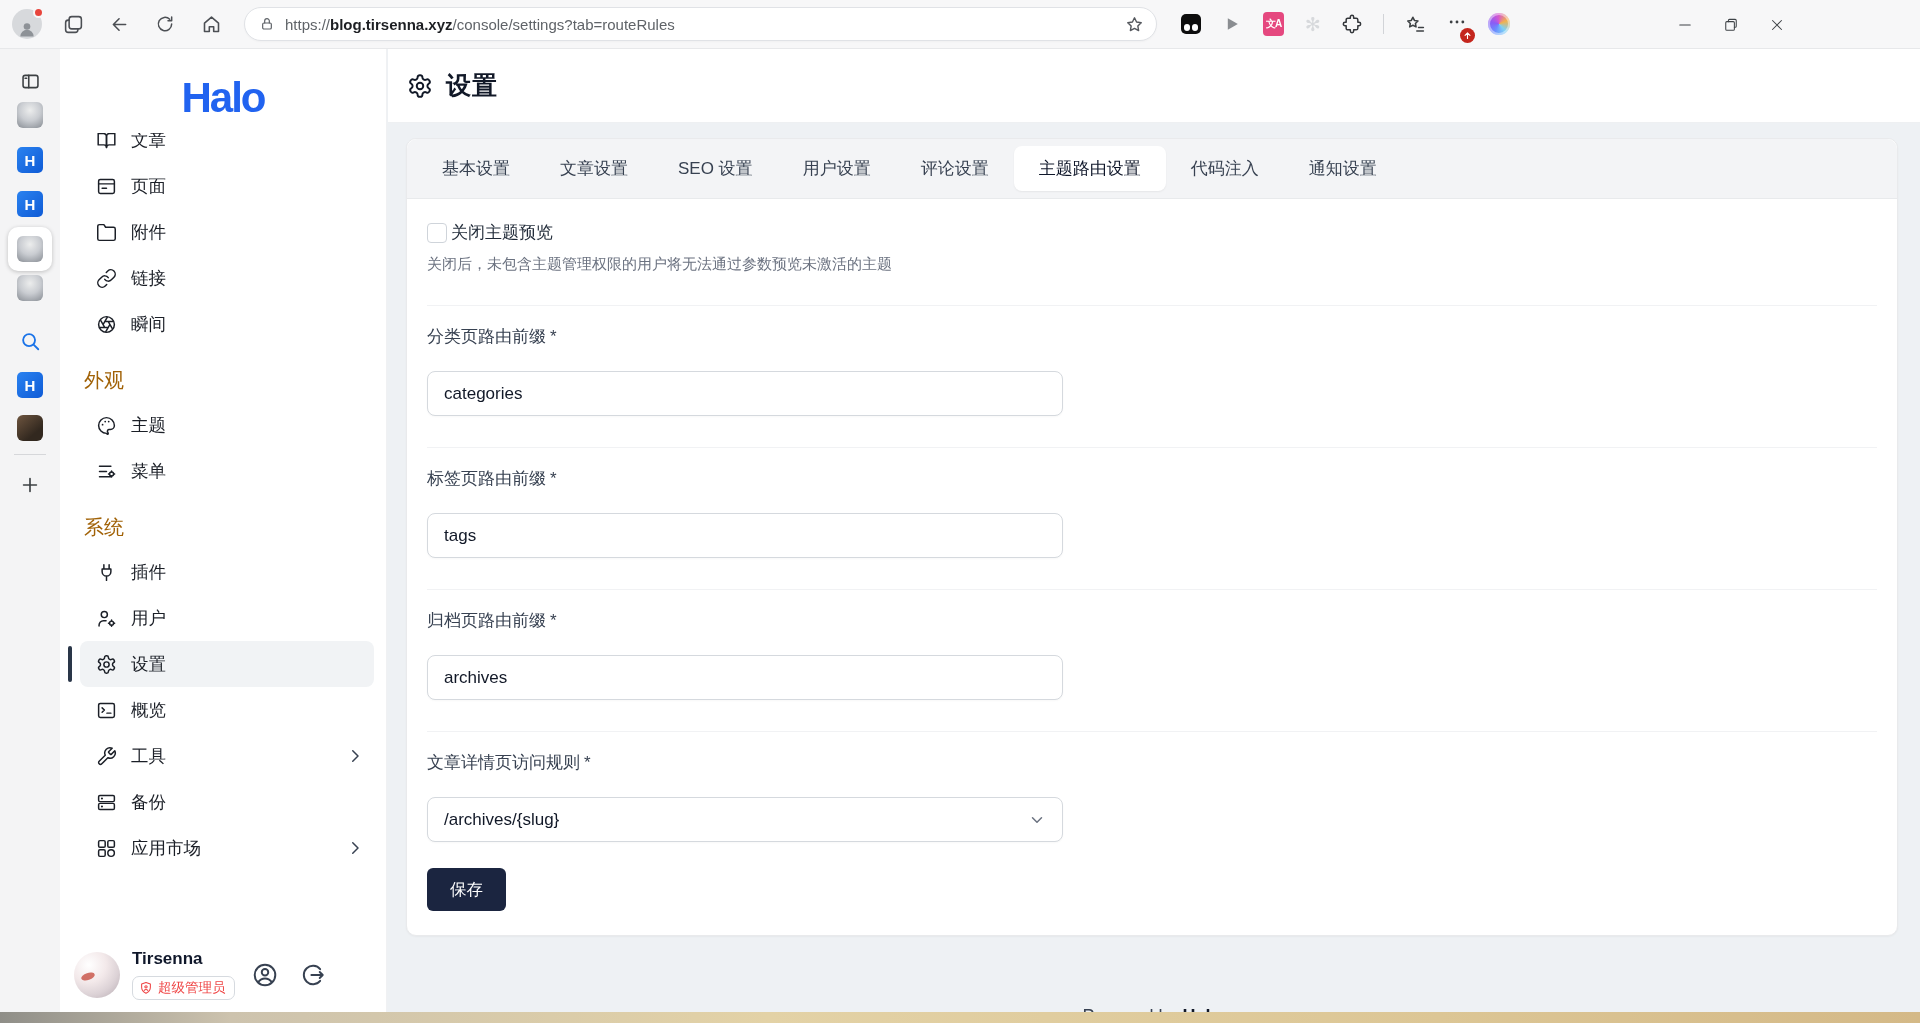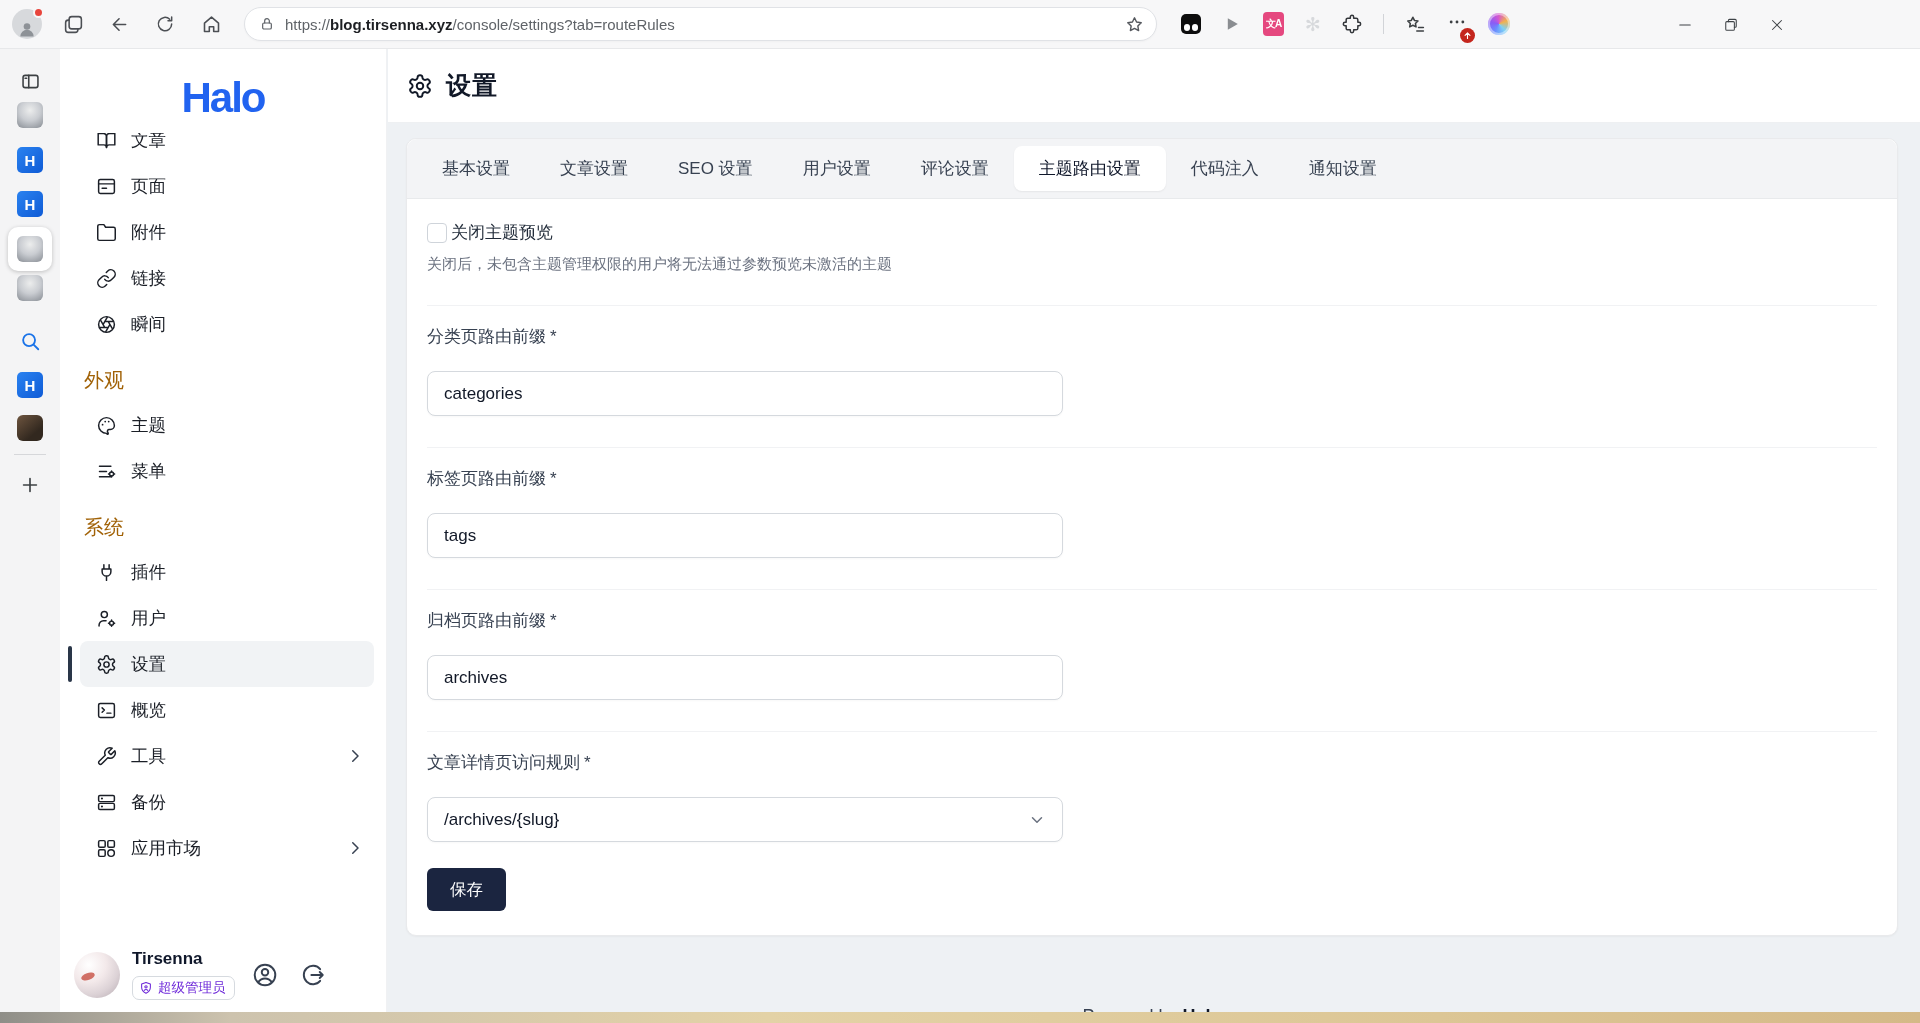--- a/index.html
+++ b/index.html
@@ -49,21 +49,21 @@
   .nav-row { height:46px; display:flex; align-items:center; gap:14px; padding:0 10px 0 16px; border-radius:8px; position:relative; font-size:17.5px; color:#1b1f27; cursor:pointer; }
   .nav-row .nav-ic { width:21px; height:21px; display:flex; align-items:center; justify-content:center; color:#1b1f27; flex:none; }
   .nav-row.active { background:#f1f3f5; font-weight:500; }
   .nav-row.active::before { content:""; position:absolute; left:-12px; top:5px; width:4px; height:36px; border-radius:2px; background:#2a3648; }
   .nav-chev { margin-left:auto; color:#374151; display:flex; }
   .nav-section { padding:20px 0 8px 4px; font-size:20px; color:#a16207; }
   .user-area { position:absolute; left:14px; right:10px; bottom:12px; display:flex; align-items:center; }
   .user-avatar { width:46px; height:46px; border-radius:50%; flex:none; margin-right:12px; background:radial-gradient(circle at 32% 28%, #ffffff 0%, #f3e9ea 38%, #dcd2d6 66%, #b4a8af 100%); position:relative; overflow:hidden; }
   .user-avatar::after { content:""; position:absolute; left:7px; top:21px; width:14px; height:7px; border-radius:50%; background:#c0392b; opacity:.7; transform:rotate(-18deg); }
   .user-name { font-size:17px; font-weight:700; color:#0f172a; }
-  .user-badge { margin-top:7px; display:inline-flex; align-items:center; gap:5px; border:1px solid #d6dadf; border-radius:7px; padding:2px 8px 2px 6px; font-size:13.5px; color:#6d28d9; }
+  .user-badge { margin-top:7px; display:inline-flex; align-items:center; gap:5px; border:1px solid #d6dadf; border-radius:7px; padding:2px 8px 2px 6px; font-size:13.5px; color:#ef4444; }
   .user-badge .ic { width:14px; height:14px; display:flex; }
   .user-actions { margin-left:auto; margin-right:50px; display:flex; gap:22px; color:#374151; }
   .ua-icon { width:26px; height:26px; display:flex; }
 
   
   .main { position:absolute; top:49px; left:388px; right:0; bottom:11px; background:#eef1f4; overflow:hidden; }
   .main-header { height:74px; background:#fff; display:flex; align-items:center; padding-left:19px; border-bottom:1px solid #eef0f2; }
   .main-header .ic { width:26px; height:26px; display:flex; color:#111827; }
   .page-title { margin-left:13px; font-size:25px; font-weight:800; color:#111827; letter-spacing:1px; }
   .card { margin:15px 22px 0 18px; background:#fff; border:1px solid #e9eaec; border-radius:10px; box-shadow:0 1px 2px rgba(0,0,0,.04); }

